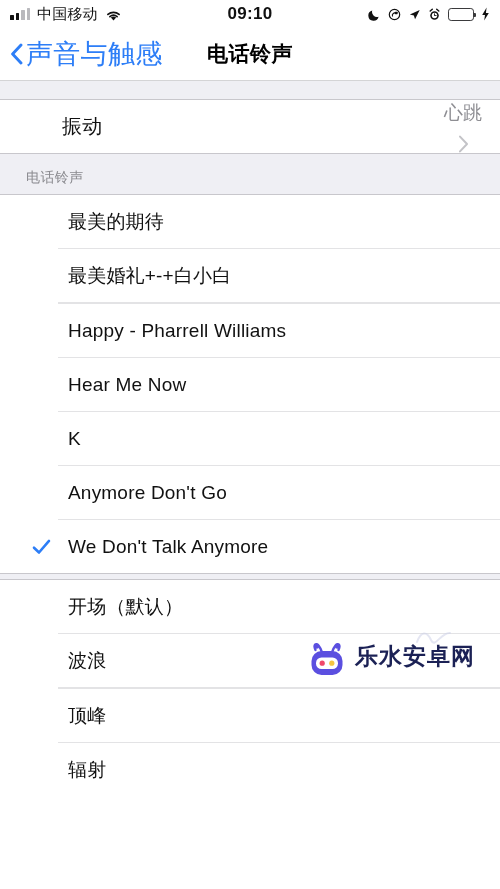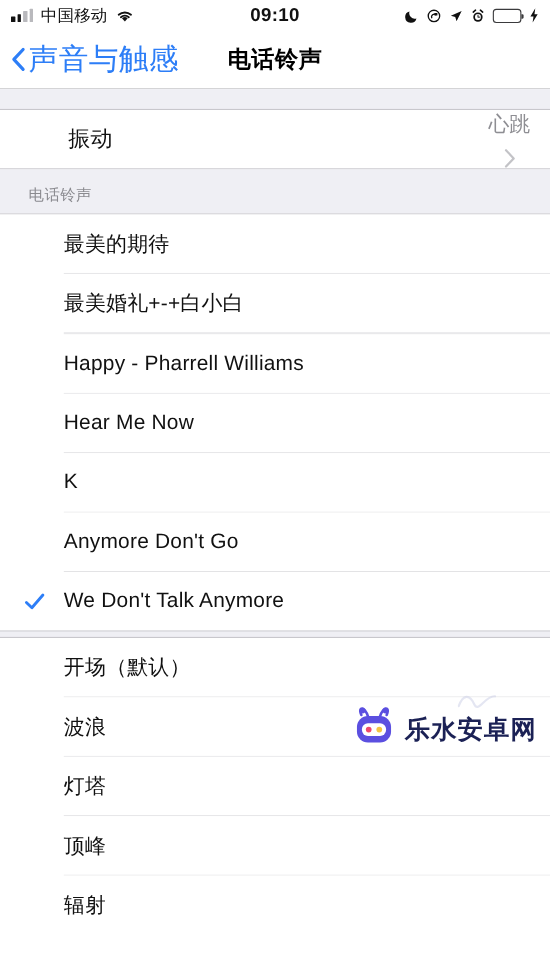--- a/index.html
+++ b/index.html
@@ -84,32 +84,32 @@
   }
   .row-label { font-size:19px; color:#111; letter-spacing:0.2px; }
   .row.vib { padding-left:26px; }
   .row.vib .row-label { font-size:20px;margin-left:36px; }
   .row-value {
     margin-left:auto; display:flex; align-items:center; gap:9px;
     font-size:19px; color:#8e8e93;flex-direction:column;
   }
   .chev-right { width:11px; height:18px; flex:0 0 auto; }
 
-  .row.tone { position:relative; }
+  .row.tone { position:relative;margin-left:10px; }
   .check {
     position:absolute; left:22px; top:50%; transform:translateY(-50%);
     width:19px; height:19px;
   }
   .section-divider { height:7px; background:#efeff4;
                      border-top:1px solid #c8c7cc; border-bottom:1px solid #c8c7cc; }
 
   
   .watermark {
-    position:absolute; right:12px; bottom:8px;
-    display:flex; align-items:flex-end; gap:8px;
+    position:absolute; right:25px; bottom:8px;
+    display:flex; align-items:flex-start; gap:8px;
     pointer-events:none; z-index:5;
   }
   .wm-bot { width:40px; height:38px; flex:0 0 auto; }
   .wm-text { font-size:23px; font-weight:700; color:#1b2155; letter-spacing:1px;
              font-family:"DejaVu Sans","Liberation Sans",sans-serif; }
   .wm-swoosh { position:absolute; right:48px; bottom:42px; width:36px; height:16px; opacity:.55; }
 </style>
 </head>
 <body>
 
@@ -249,23 +249,20 @@
 
   <div id="default-tones-list">
       <div class="row tone">
         <span class="row-label">开场（默认）</span>
       </div>
       <div class="hair-inset"></div>
       <div class="row tone">
         <span class="row-label">波浪</span>
       </div>
       <div class="hair-inset"></div>
-      <div class="row tone">
-        <span class="row-label">灯塔</span>
-      </div>
       <div class="hair-inset"></div>
       <div class="row tone">
         <span class="row-label">顶峰</span>
       </div>
       <div class="hair-inset"></div>
       <div class="row tone">
         <span class="row-label">辐射</span>
       </div>
     </div>
 

